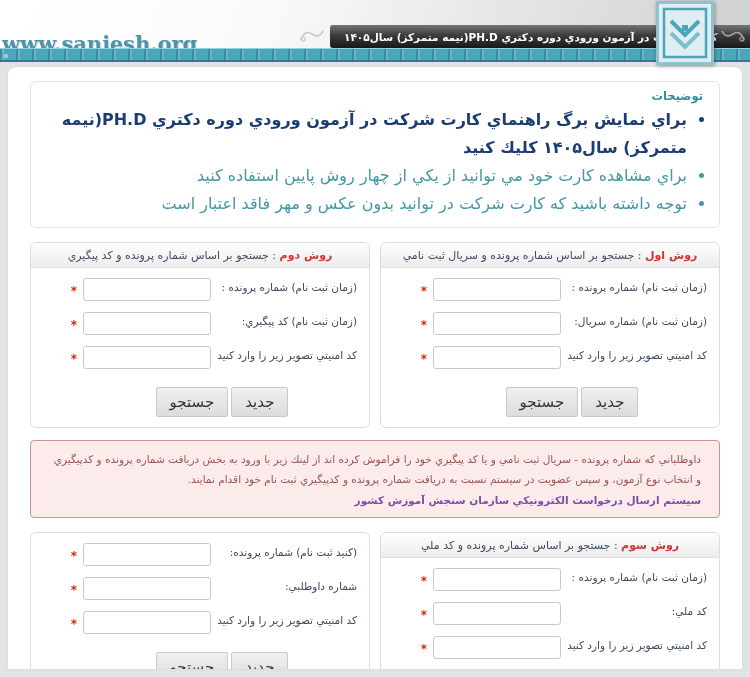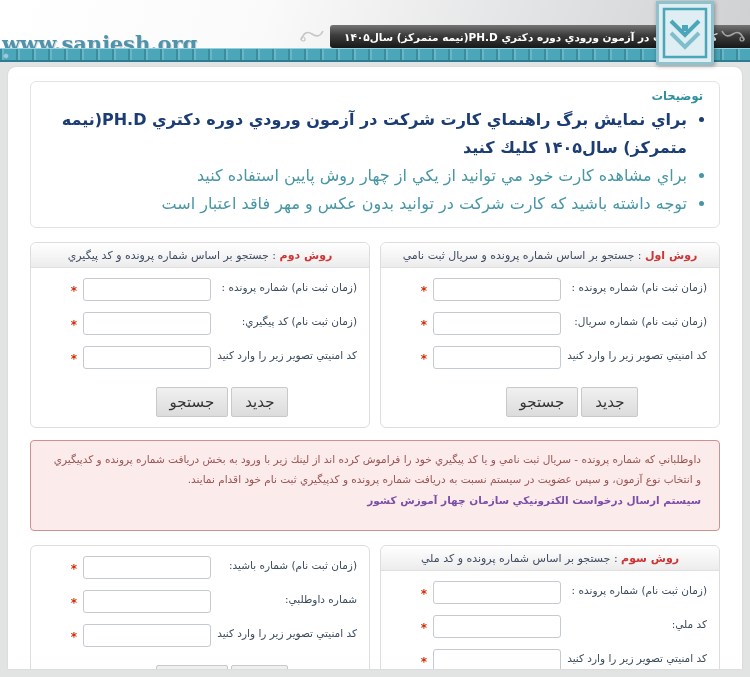--- a/index.html
+++ b/index.html
@@ -85,21 +85,21 @@
     padding:5px 0 10px; transform:translateX(22px); }
   .btn {
     font-family:"DejaVu Sans", sans-serif; font-size:15px; color:#333;
     background:linear-gradient(#f0f0f0,#dcdcdc); border:1px solid #c9c9c9;
     border-radius:2px; padding:5px 13px; cursor:pointer;
   }
 
   
   .warning {
     margin:12px 22px 0; background:#fbebeb; border:1px solid #cf9090; border-radius:4px;
-    padding:8px 18px 20px; direction:rtl; font-size:10.5px; color:#9c5454; line-height:1.95;text-align:right;
+    padding:8px 18px 7px; direction:rtl; font-size:10.5px; color:#9c5454; line-height:1.95;text-align:right;
   }
   .warning-link { display:block; color:#7b4fa6; font-weight:bold; text-decoration:none; }
 
   
   .captcha-area { margin-top:7px; text-align:center; }
   .captcha-box { position:relative; width:128px; height:40px; margin:0 auto; background:#c9d0e0; overflow:hidden; }
   .captcha-code {
     position:absolute; left:7px; top:2px; font-size:26px; font-weight:bold; color:#0d0d14;
     transform:rotate(-4deg) skewX(-8deg); letter-spacing:0;
   }
@@ -211,21 +211,21 @@
       </div>
       <div class="buttons-row">
         <button class="btn">جديد</button>
         <button class="btn">جستجو</button>
       </div>
     </div>
   </div>
 
   <div class="warning">
     <span>داوطلباني كه شماره پرونده - سريال ثبت نامي و يا كد پيگيري خود را فراموش كرده اند از لينك زير با ورود به بخش دريافت شماره پرونده و كدپيگيري و انتخاب نوع آزمون، و سپس عضويت در سيستم نسبت به دريافت شماره پرونده و كدپيگيري ثبت نام خود اقدام نمايند.</span>
-    <a class="warning-link" href="#">سيستم ارسال درخواست الكترونيكي سازمان چهار آموزش كشور</a>
+    <a class="warning-link" href="#">سيستم ارسال درخواست الكترونيكي سازمان سنجش آموزش كشور</a>
   </div>
 
   <div class="methods-row">
 
     <div class="method-box">
       <div class="method-head">
         <span class="method-name">روش سوم</span><span class="method-desc"> : جستجو بر اساس شماره پرونده و كد ملي</span>
       </div>
       <div class="fields">
         <div class="field">
@@ -252,21 +252,21 @@
       </div>
       <div class="buttons-row">
         <button class="btn">جديد</button>
         <button class="btn">جستجو</button>
       </div>
     </div>
 
     <div class="method-box">
       <div class="fields">
         <div class="field">
-          <div class="field-label">(زمان ثبت نام) شماره باشيد:</div>
+          <div class="field-label">(كنيد ثبت نام) شماره پرونده:</div>
           <div class="input-wrap">
             <input class="text" type="text" style="">
             <span class="req">*</span>
           </div>
         </div>
         <div class="field">
           <div class="field-label">شماره داوطلبي:</div>
           <div class="input-wrap">
             <input class="text" type="text" style="">
             <span class="req">*</span>

